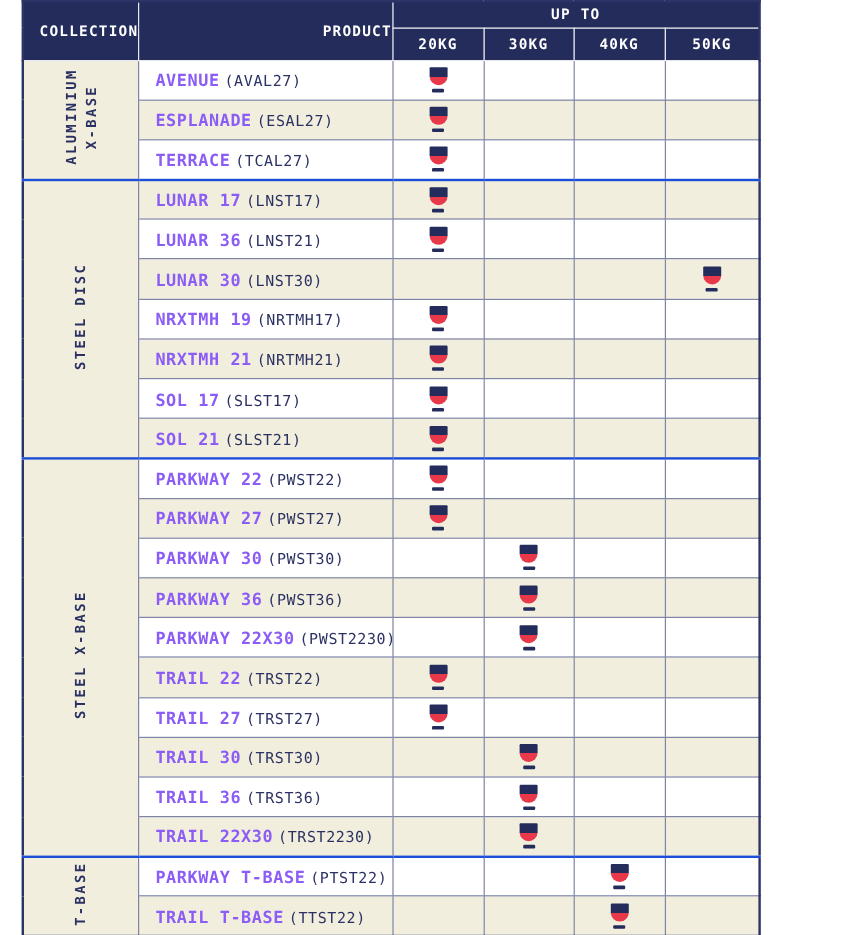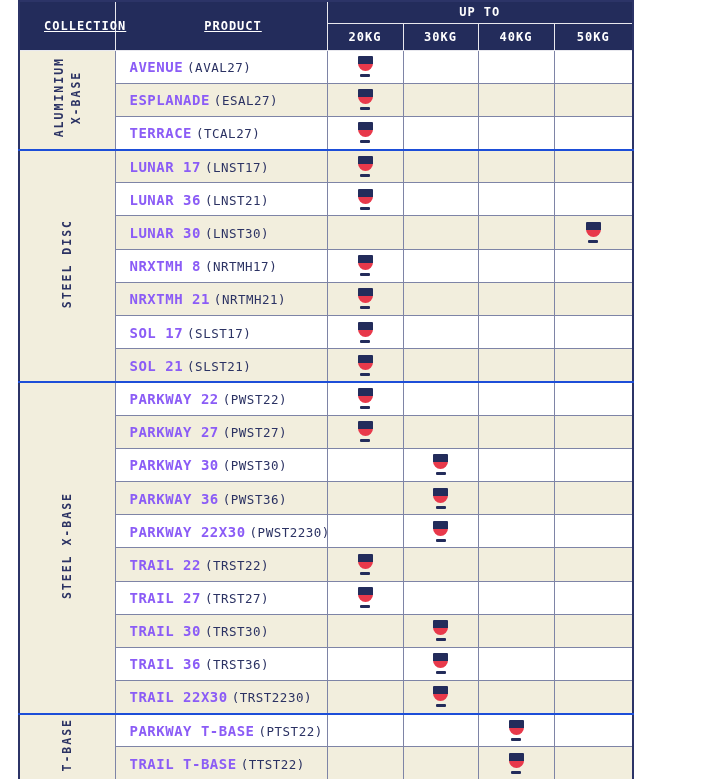--- a/index.html
+++ b/index.html
@@ -23,24 +23,23 @@
     background: #232c5b;
     color: #ffffff;
     font-weight: bold;
     font-size: 12px;
     letter-spacing: 1px;
     border: 1px solid #e8e8ee;
   }
   thead tr.header-row-top { height: 22px; }
   thead tr.header-row-bottom { height: 27px; }
   th.col-collection, th.col-product {
-    text-align: center;
-    padding-left: 24px;
+    text-align: right;
+    padding-left: 13px;
     vertical-align: middle;
-    text-decoration: underline;
   }
   th.col-upto { vertical-align: middle; }
   th.col-kg { vertical-align: middle; }
 
   
   tbody td {
     height: 33.2px;
     border: 1px solid #7e84a6;
     vertical-align: middle;
     background: #ffffff;
@@ -187,21 +186,21 @@
           <td class="product-cell"><span class="product-name">LUNAR 30</span><span class="product-code">(LNST30)</span></td>
           <td class="weight-cell"></td>
           <td class="weight-cell"></td>
           <td class="weight-cell"></td>
           <td class="weight-cell"><span class="base-icon">
               <span class="bowl"></span>
               <span class="foot"></span>
             </span></td>
         </tr>
         <tr class="">
-          <td class="product-cell"><span class="product-name">NRXTMH 8</span><span class="product-code">(NRTMH17)</span></td>
+          <td class="product-cell"><span class="product-name">NRXTMH 19</span><span class="product-code">(NRTMH17)</span></td>
           <td class="weight-cell"><span class="base-icon">
               <span class="bowl"></span>
               <span class="foot"></span>
             </span></td>
           <td class="weight-cell"></td>
           <td class="weight-cell"></td>
           <td class="weight-cell"></td>
         </tr>
         <tr class="alt">
           <td class="product-cell"><span class="product-name">NRXTMH 21</span><span class="product-code">(NRTMH21)</span></td>

